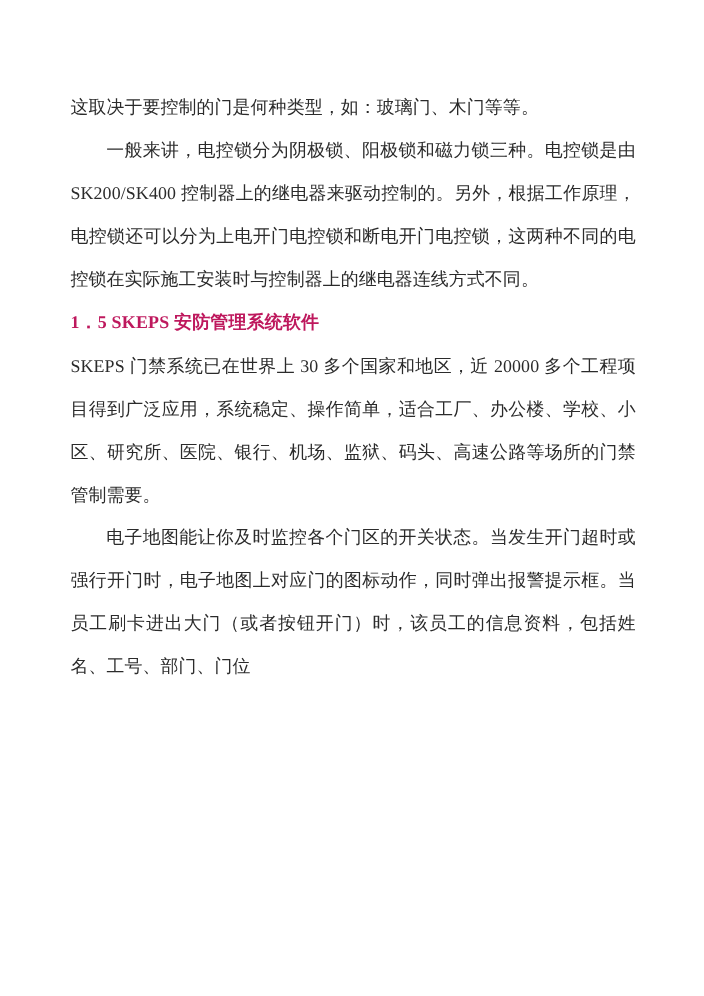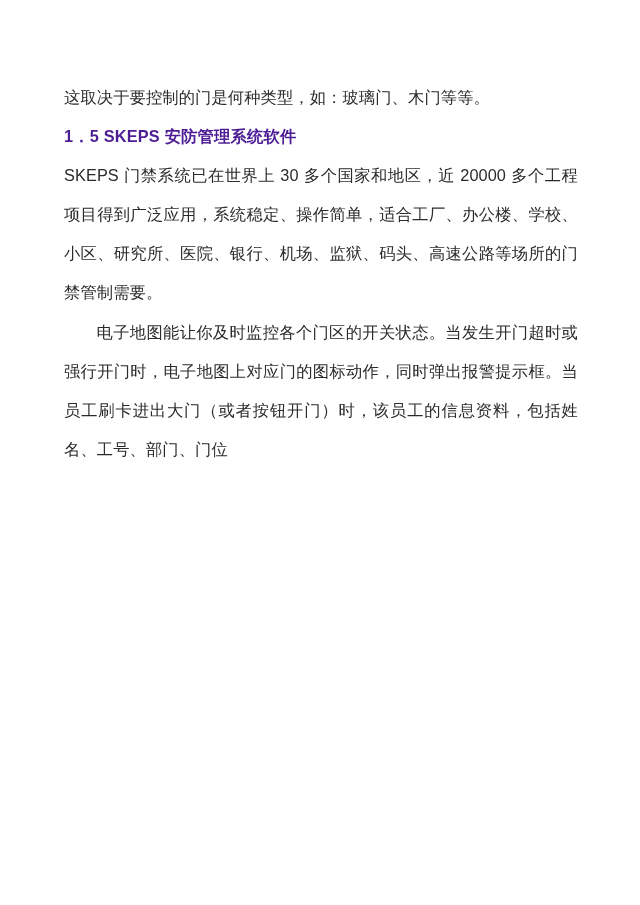--- a/index.html
+++ b/index.html
@@ -6,21 +6,21 @@
     margin: 0;
     padding: 0;
     background: #ffffff;
   }
   .page {
     position: relative;
     width: 640px;
     height: 761px;
     background: #ffffff;
     overflow: hidden;
-    font-family: Liberation Sans, sans-serif;
+    font-family: Liberation Serif, serif;
   }
   .doc-body {
     position: absolute;
     left: 64px;
     top: 78px;
     width: 514px;
   }
   .para {
     margin: 0;
     font-size: 16.3px;
@@ -35,39 +35,40 @@
   .para.indent {
     text-indent: 2em;
   }
   .para.noindent {
     text-indent: 0;
   }
   .heading {
     margin: 0;
     font-size: 16.3px;
     line-height: 39.1px;
-    color: #4c1d95;
+    color: #be185d;
     font-weight: bold;
     text-align: left;
     text-indent: 0;
     letter-spacing: 0.2px;
   }
   .last-line-full {
     text-align: justify;
     text-justify: inter-ideograph;
   }
 </style>
 </head>
 <body>
 
 <div class="page">
   <div class="doc-body">
 
     <p class="para noindent">这取决于要控制的门是何种类型，如：玻璃门、木门等等。</p>
 
+    <p class="para indent last-line-full">一般来讲，电控锁分为阴极锁、阳极锁和磁力锁三种。电控锁是由 SK200/SK400 控制器上的继电器来驱动控制的。另外，根据工作原理，电控锁还可以分为上电开门电控锁和断电开门电控锁，这两种不同的电控锁在实际施工安装时与控制器上的继电器连线方式不同。</p>
 
     <h2 class="heading">1．5 SKEPS 安防管理系统软件</h2>
 
 
 
     <p class="para noindent last-line-full">SKEPS 门禁系统已在世界上 30 多个国家和地区，近 20000 多个工程项目得到广泛应用，系统稳定、操作简单，适合工厂、办公楼、学校、小区、研究所、医院、银行、机场、监狱、码头、高速公路等场所的门禁管制需要。</p>
 
 
     <p class="para indent last-line-full">电子地图能让你及时监控各个门区的开关状态。当发生开门超时或强行开门时，电子地图上对应门的图标动作，同时弹出报警提示框。当员工刷卡进出大门（或者按钮开门）时，该员工的信息资料，包括姓名、工号、部门、门位</p>
 

